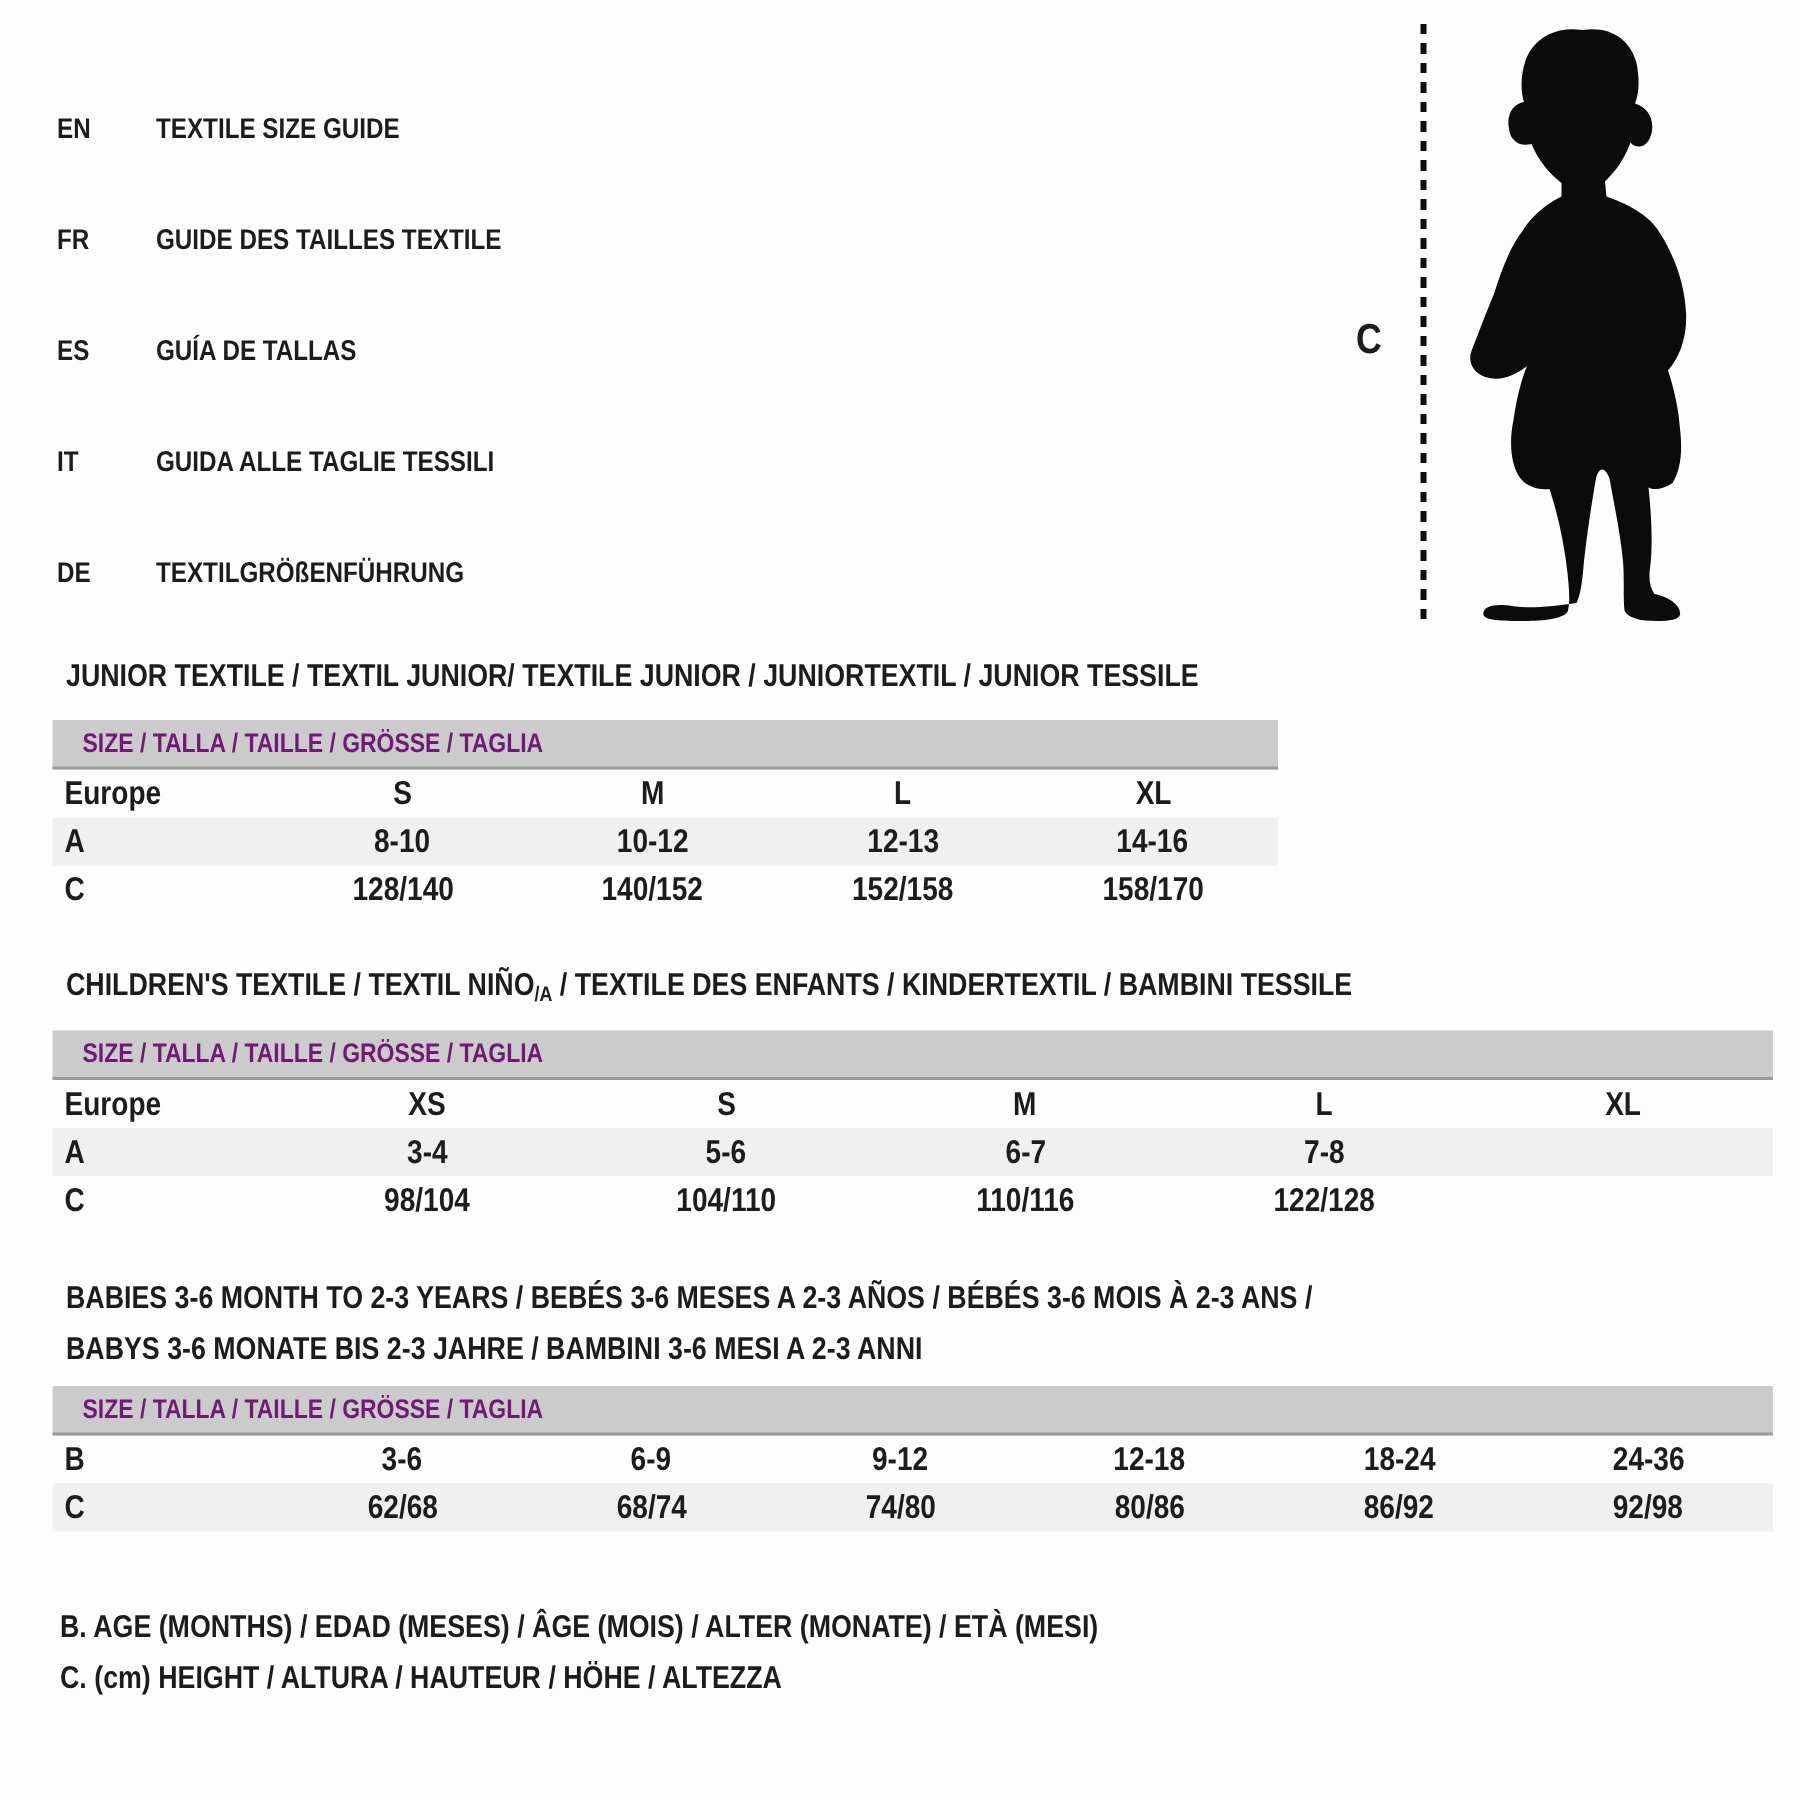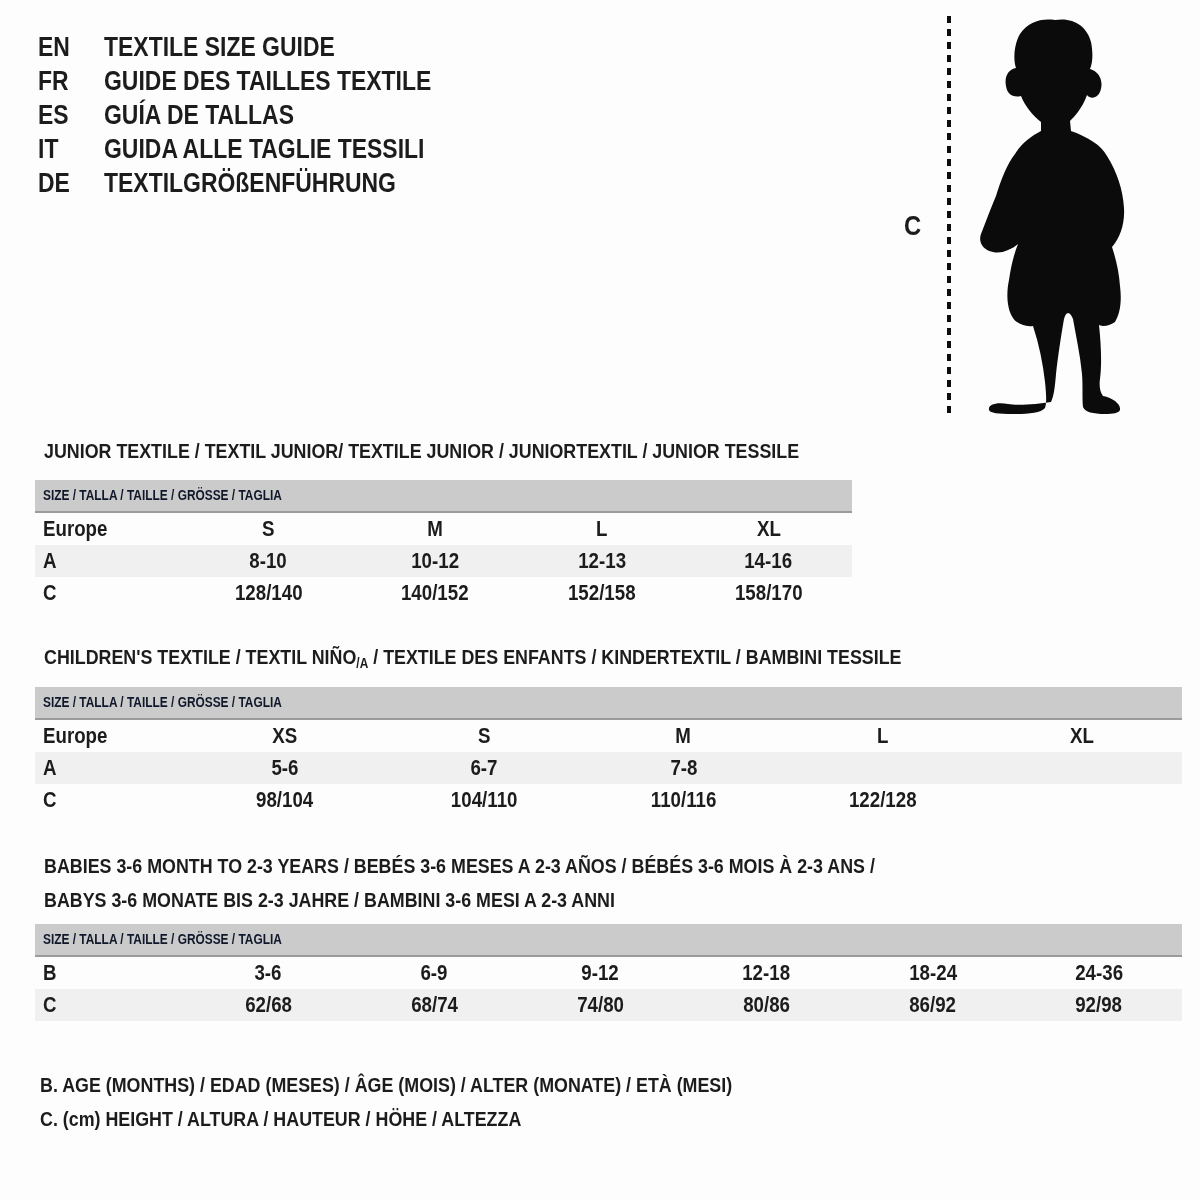--- a/index.html
+++ b/index.html
@@ -10,39 +10,39 @@
     font-weight:700;
     color:#1c1c1c;
     -webkit-font-smoothing:antialiased;
   }
   
   .cnd{display:inline-block;transform:scaleX(.85);transform-origin:0 50%;white-space:nowrap;}
   .cndc{display:inline-block;transform:scaleX(.85);transform-origin:50% 50%;white-space:nowrap;}
 
   
   .lang-block{position:absolute;left:38px;top:30px;}
-  .lang-row{display:flex;font-size:27px;line-height:34px;}
+  .lang-row{display:flex;font-size:19px;line-height:34px;margin-top:40px;}
   .lang-code{width:66px;flex:0 0 66px;}
 
   
   .figure{position:absolute;left:890px;top:0;width:270px;height:430px;}
   .c-label{position:absolute;left:14px;top:210px;font-size:28px;}
   .dash-line{
     position:absolute;left:57px;top:16px;width:4px;height:400px;
     background:repeating-linear-gradient(to bottom,#0d0d0d 0 7px,transparent 7px 13px);
   }
   .toddler{position:absolute;left:83px;top:14px;}
 
   
   .sec-title{position:absolute;margin:4px;font-size:21px;line-height:25px;font-weight:700;}
   .sec-title .sub{font-size:14px;vertical-align:-4px;}
   .tbl{position:absolute;}
   .band{
     background:#cbcbcb;border-bottom:2px solid #9b9b9b;
-    height:31px;line-height:31px;padding-left:8px;font-size:14px;color:#0f172a;
+    height:31px;line-height:31px;padding-left:20px;font-size:18px;color:#701a75;
   }
   .row{display:grid;height:32px;line-height:32px;font-size:22px;align-items:center;}
   .t1 .row{grid-template-columns:150px repeat(4,1fr);}
   .t2 .row{grid-template-columns:150px repeat(5,1fr);}
   .t3 .row{grid-template-columns:150px repeat(6,1fr);}
   .row.shaded{background:#f0f0f0;}
   .cell{text-align:center;overflow:hidden;}
   .cell.lbl{text-align:left;padding-left:8px;}
 
   
@@ -169,20 +169,21 @@
     <div class="row">
       <div class="cell lbl"><span class="cnd">Europe</span></div>
       <div class="cell"><span class="cndc">XS</span></div>
       <div class="cell"><span class="cndc">S</span></div>
       <div class="cell"><span class="cndc">M</span></div>
       <div class="cell"><span class="cndc">L</span></div>
       <div class="cell"><span class="cndc">XL</span></div>
     </div>
     <div class="row shaded">
       <div class="cell lbl"><span class="cnd">A</span></div>
+      <div class="cell"><span class="cndc">3-4</span></div>
       <div class="cell"><span class="cndc">5-6</span></div>
       <div class="cell"><span class="cndc">6-7</span></div>
       <div class="cell"><span class="cndc">7-8</span></div>
     </div>
     <div class="row">
       <div class="cell lbl"><span class="cnd">C</span></div>
       <div class="cell"><span class="cndc">98/104</span></div>
       <div class="cell"><span class="cndc">104/110</span></div>
       <div class="cell"><span class="cndc">110/116</span></div>
       <div class="cell"><span class="cndc">122/128</span></div>

